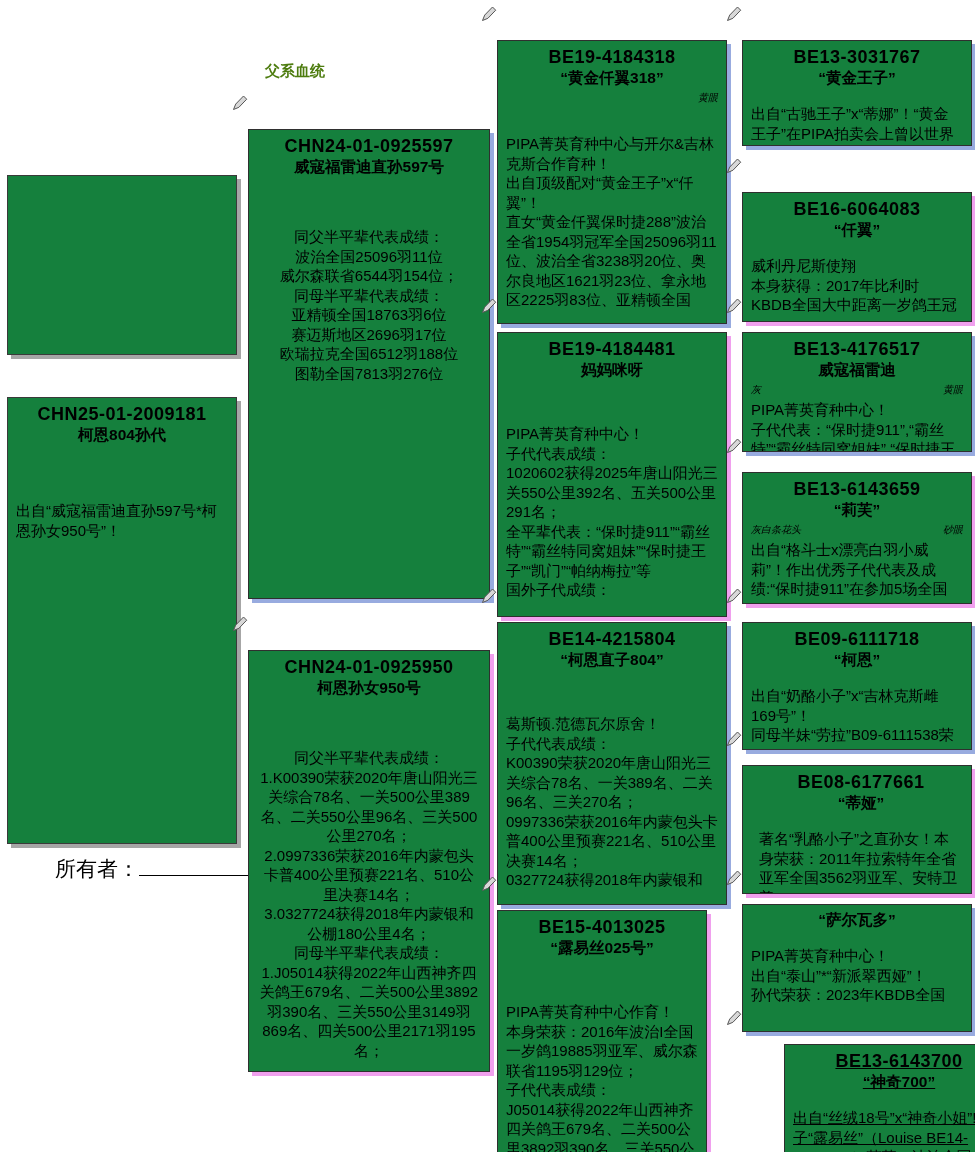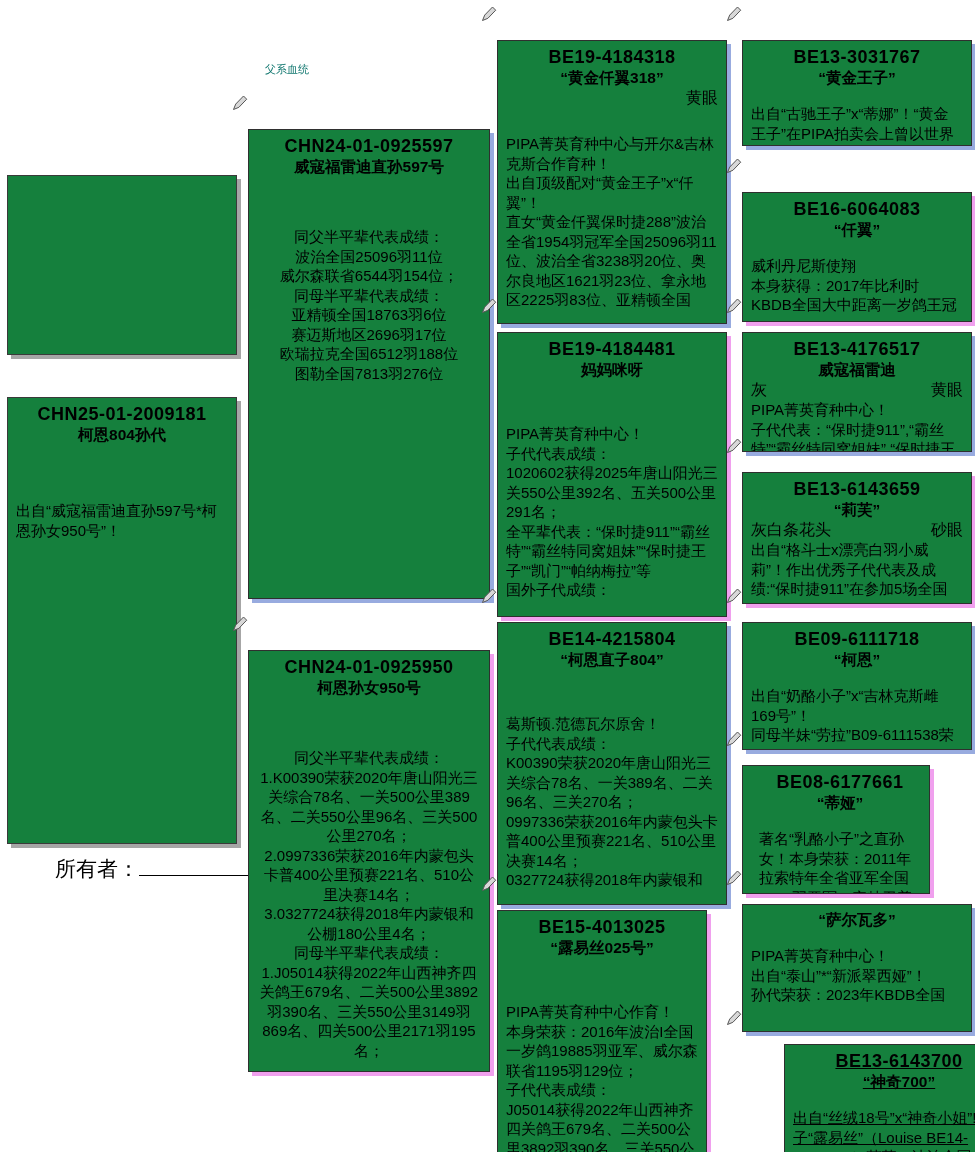--- a/index.html
+++ b/index.html
@@ -14,37 +14,37 @@
   }
   .pbox.gray { box-shadow:4px 4px 0 #a6a6a6; }
   .pbox.blue { box-shadow:4px 4px 0 #98abdf; border-color:#2f2f2f; }
   .pbox.pink { box-shadow:4px 4px 0 #f0a0ee; border-color:#2f2f2f; }
   .bid {
     text-align:center; font-weight:bold; font-size:18px; letter-spacing:.5px;
     line-height:22px;
   }
   .bname { text-align:center; font-weight:bold; font-size:15.5px; line-height:20px; }
   .traits {
-    display:flex; justify-content:space-between; font-size:16px; line-height:20px;
+    display:flex; justify-content:space-between; font-size:10px; line-height:20px;font-style:italic;
   }
   .bbody {
     font-size:15px; line-height:19.5px; white-space:pre-line; overflow:hidden;
   }
   .m-sub  { margin-top:56px; }   
   .m-col2 { margin-top:50px;text-align:center; }   
   .m-col3 { margin-top:44px; }   
   .m-eye  { margin-top:26px; }   
   .m-col4 { margin-top:16px; }   
   .m-none { margin-top:0; }
   .pencil {
     position:absolute; width:16px; height:16px; z-index:3; cursor:pointer;
   }
   .pencil svg { width:16px; height:16px; display:block; }
   .branch-label {
-    position:absolute; font-weight:normal; font-size:11px; color:#0f766e;
+    position:absolute; font-weight:bold; font-size:15px; color:#4d7c0f;
   }
   .owner {
     position:absolute; font-size:21px;
   }
   .owner .blank {
     display:inline-block; width:128px; border-bottom:1px solid #000; height:14px;
     vertical-align:baseline;
   }
 </style>
 </head>
@@ -227,21 +227,21 @@
     <div class="bname">“柯恩”</div>
     <div class="bbody m-col4">出自“奶酪小子”x“吉林克斯雌169号”！
 同母半妹“劳拉”B09-6111538荣</div>
   </div>
 
   <span class="pencil" style="left:726px; top:731px;">
     <svg viewBox="0 0 16 16">
         <path d="M1.5 14.5l2.2-5.4L11.5 1l3.2 3.2-7.8 8.1-5.4 2.2z" fill="#d8d8d8" stroke="#555" stroke-width="1"></path>
       </svg>
   </span>
-  <div class="pbox pink" style="left:742px; top:733px; width:188px; height:129px;padding-left:16px;">
+  <div class="pbox pink" style="left:742px; top:733px; width:230px; height:129px;padding-left:16px;">
     <div class="bid">BE08-6177661</div>
     <div class="bname">“蒂娅”</div>
     <div class="bbody m-col4">著名“乳酪小子”之直孙女！本身荣获：2011年拉索特年全省亚军全国3562羽亚军、安特卫普</div>
   </div>
 
   <span class="pencil" style="left:726px; top:870px;">
     <svg viewBox="0 0 16 16">
         <path d="M1.5 14.5l2.2-5.4L11.5 1l3.2 3.2-7.8 8.1-5.4 2.2z" fill="#d8d8d8" stroke="#555" stroke-width="1"></path>
       </svg>
   </span>

